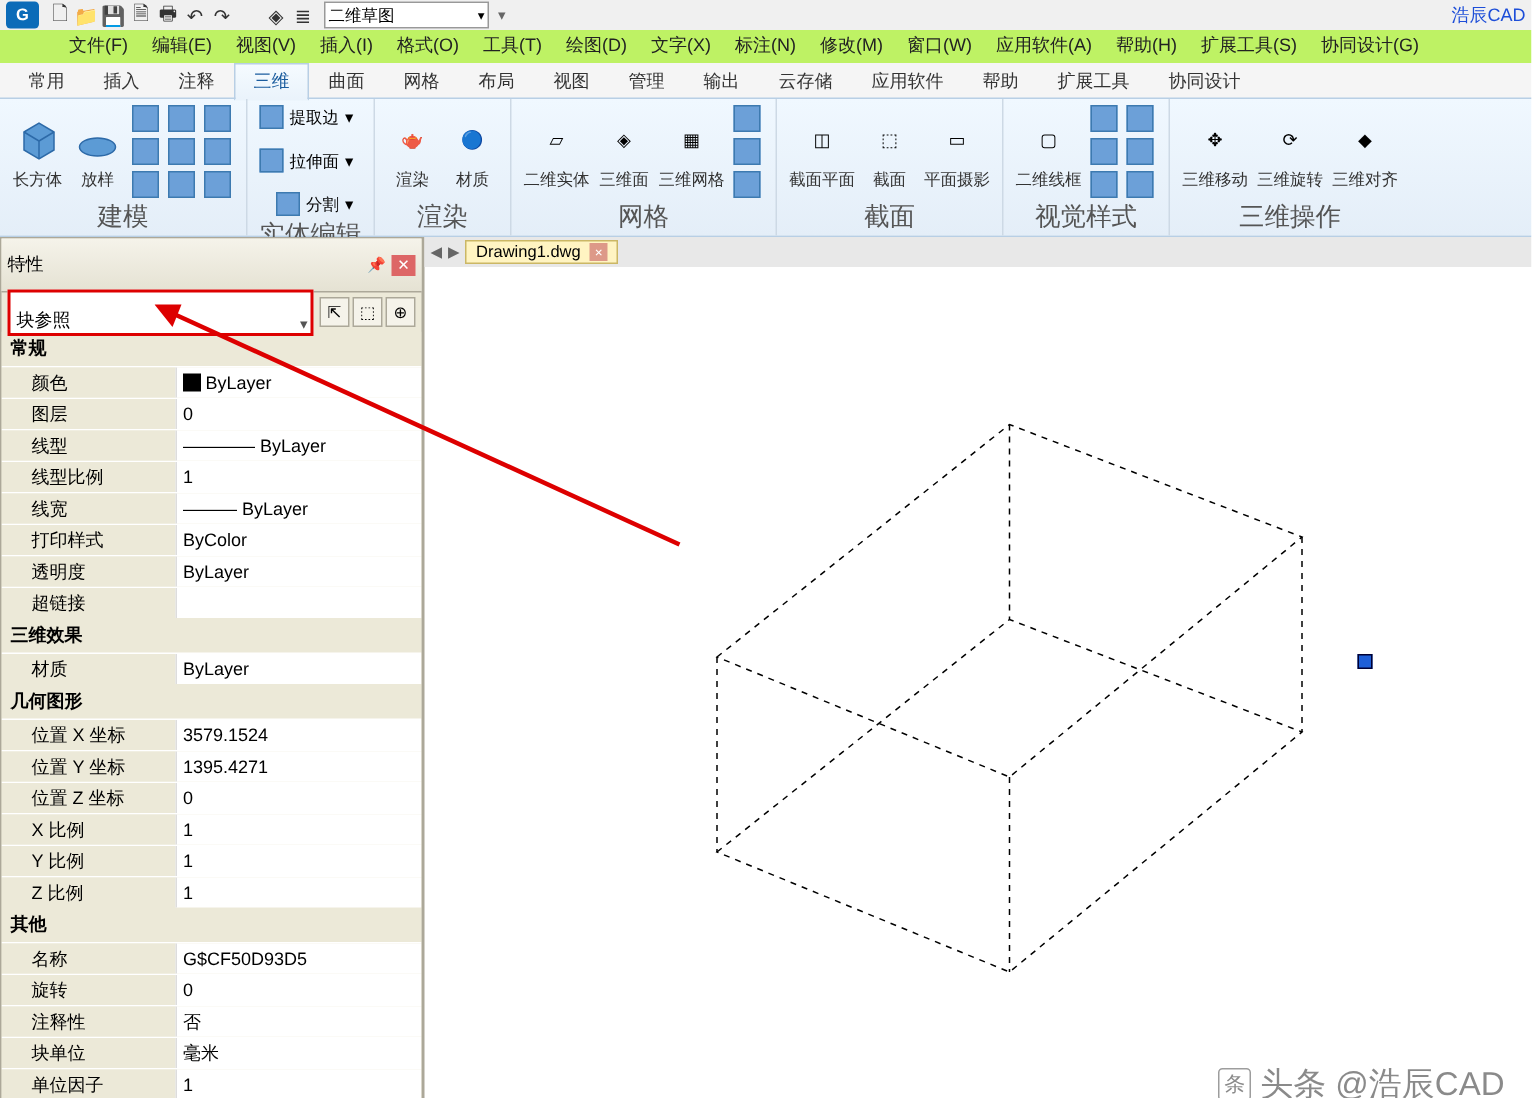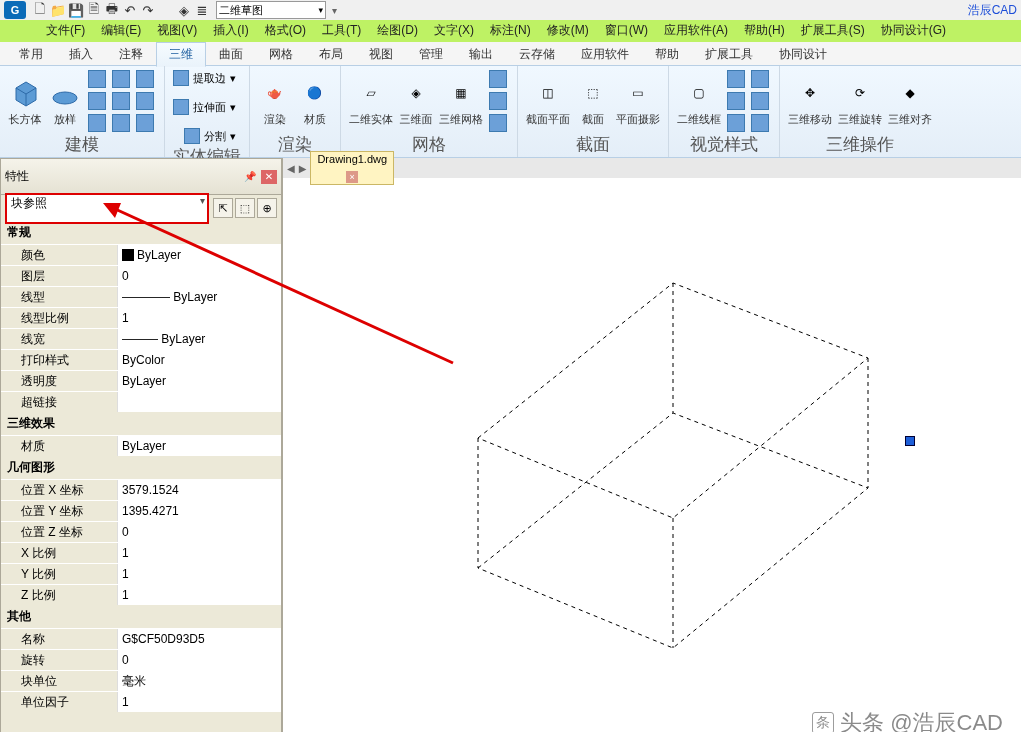--- a/index.html
+++ b/index.html
@@ -35,36 +35,36 @@
 
 .workrow { display: flex; height: 594px; }
 
 .propsPanel { width: 282px; background: #ece9d8; border: 1px solid #aca899; display: flex; flex-direction: column; }
 .propsTitle { height: 36px; background: linear-gradient(#f5f3ea,#e5e2d3); display: flex; align-items: center; padding: 0 4px; font-size: 12px; border-bottom: 1px solid #aca899; }
 .propsTitle .spacer { flex: 1; }
 .propsTitle .pin, .propsTitle .close { width: 16px; height: 14px; display: flex; align-items: center; justify-content: center; font-size: 10px; cursor: pointer; }
 .propsTitle .close { background: #d66; color: #fff; margin-left: 2px; }
 
 .selector { height: 26px; display: flex; align-items: center; padding: 2px 4px; gap: 4px; }
-.selbox { flex: 1; height: 31px; border: 2px solid #d00; background: #fff; display: flex; align-items: flex-start; padding: 0 4px; font-size: 12px; position: relative; }
+.selbox { flex: 1; height: 31px; border: 2px solid #d00; background: #fff; display: flex; align-items: flex-end; padding: 0 4px; font-size: 12px; position: relative; }
 .selbox .dd { position: absolute; right: 2px; font-size: 10px; color: #555; }
 .selicons { display: flex; gap: 2px; }
 .selicons span { width: 20px; height: 20px; border: 1px solid #aca899; background: #f5f3ea; display: flex; align-items: center; justify-content: center; font-size: 11px; cursor: pointer; }
 
 .propsScroll { flex: 1; overflow-y: auto; font-size: 12px; }
 .secHeader { font-weight: bold; padding: 3px 6px; background: #ece9d8; }
 .row { display: flex; height: 21px; border-top: 1px solid #fff; }
 .row .k { width: 116px; padding: 2px 0 2px 20px; background: #ece9d8; }
 .row .v { flex: 1; padding: 2px 4px; background: #fff; border-left: 1px solid #ddd; display: flex; align-items: center; gap: 3px; }
 .clrswatch { width: 12px; height: 12px; background: #000; }
 
 .canvasArea { flex: 1; position: relative; background: #fff; border-left: 1px solid #aca899; }
 .docTabs { height: 20px; display: flex; align-items: center; background: #e8e8e8; padding-left: 4px; gap: 4px; }
 .docTabs .nav { font-size: 10px; color: #666; cursor: pointer; }
-.docTab { background: #fff4c2; border: 1px solid #cbb765; padding: 1px 6px; font-size: 11px; display: flex; align-items: center; gap: 6px; cursor: pointer; flex-direction: column; }
+.docTab { background: #fff4c2; border: 1px solid #cbb765; padding: 1px 6px; font-size: 11px; display: flex; align-items: center; gap: 6px; cursor: pointer; }
 .docTab .x { width: 12px; height: 12px; background: #d98; color: #fff; font-size: 9px; display: flex; align-items: center; justify-content: center; }
 
 .drawing { position: absolute; top: 20px; left: 0; right: 0; bottom: 0; }
 .grip { position: absolute; width: 10px; height: 10px; background: #1e5fd8; border: 1px solid #003; }
 
 .arrow { position: absolute; pointer-events: none; }
 
 .watermark { position: absolute; right: 18px; bottom: 14px; font-size: 22px; color: rgba(60,60,60,0.6); font-weight: 500; display: flex; align-items: center; gap: 6px; }
 .watermark .wic { width: 22px; height: 22px; border: 1px solid rgba(60,60,60,0.5); border-radius: 3px; display: flex; align-items: center; justify-content: center; font-size: 14px; }
 
@@ -402,20 +402,26 @@
         <div class="row">
           <div class="k">名称</div>
           <div class="v">
             <span>G$CF50D93D5</span>
           </div>
         </div>
         <div class="row">
           <div class="k">旋转</div>
           <div class="v">
             <span>0</span>
+          </div>
+        </div>
+        <div class="row">
+          <div class="k">注释性</div>
+          <div class="v">
+            <span>否</span>
           </div>
         </div>
         <div class="row">
           <div class="k">块单位</div>
           <div class="v">
             <span>毫米</span>
           </div>
         </div>
         <div class="row">
           <div class="k">单位因子</div>

